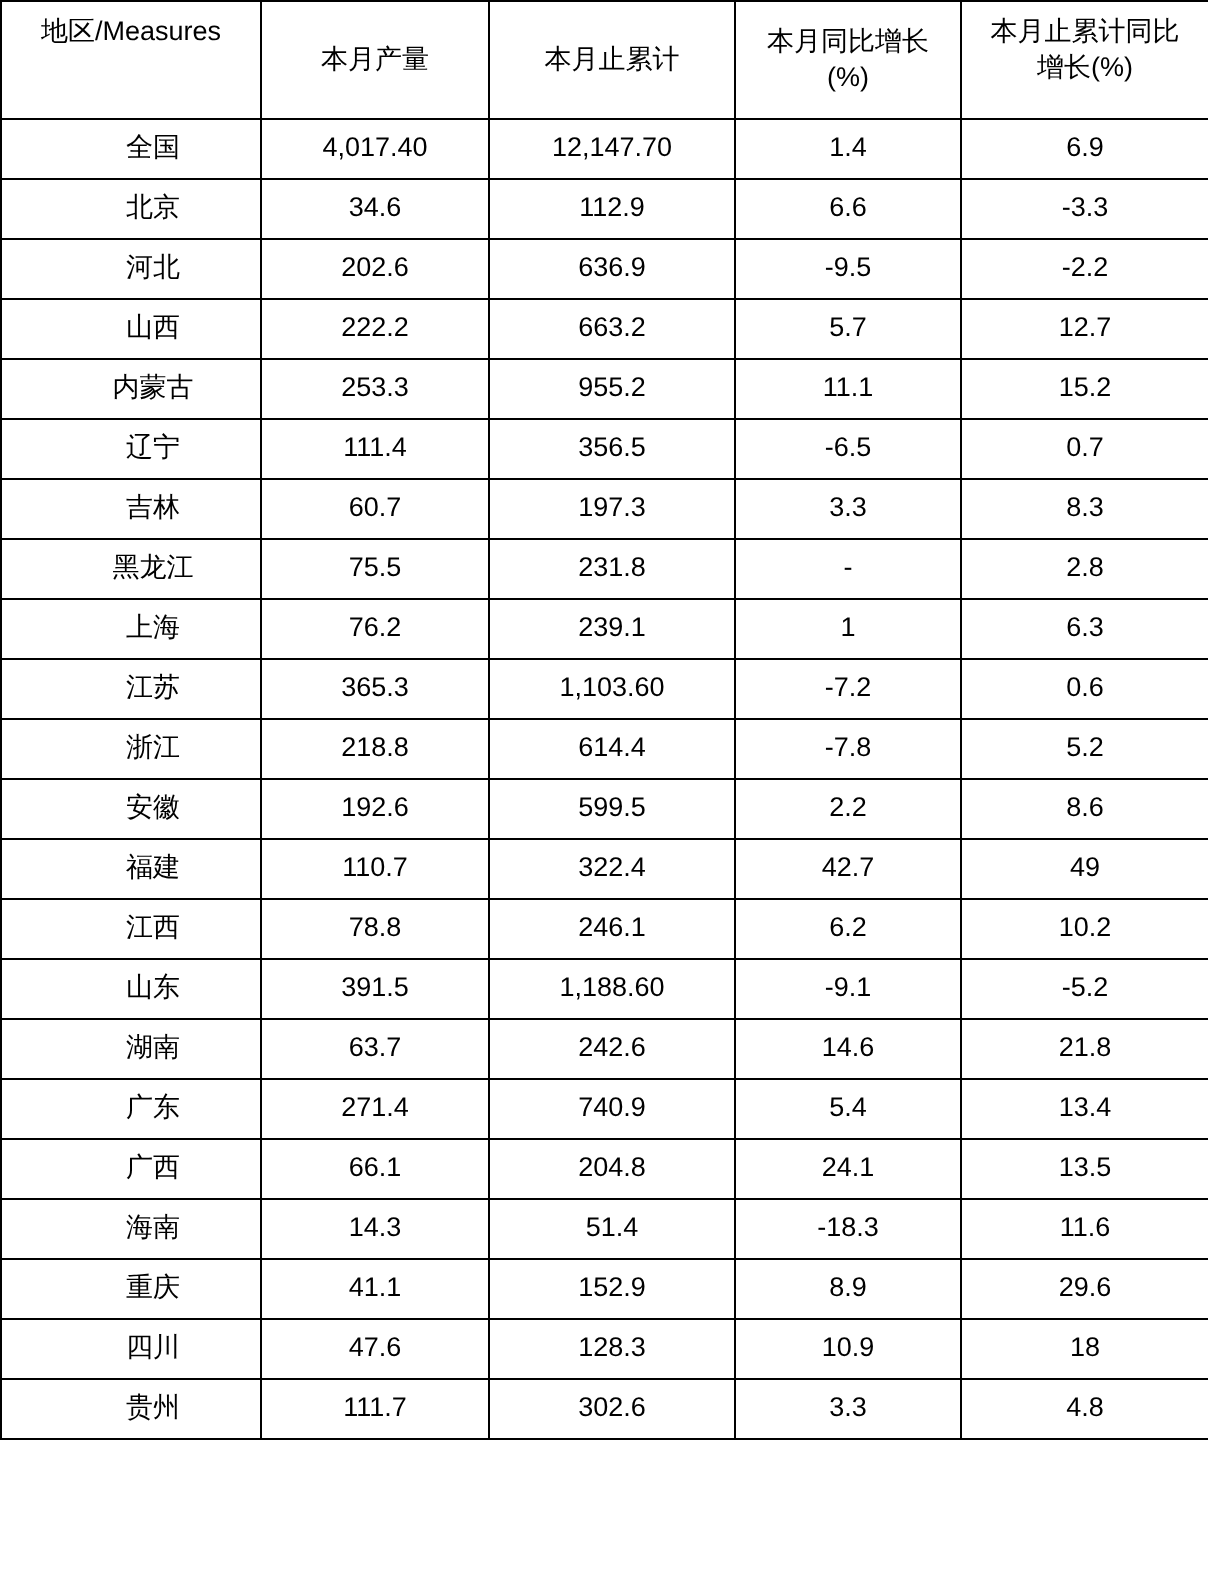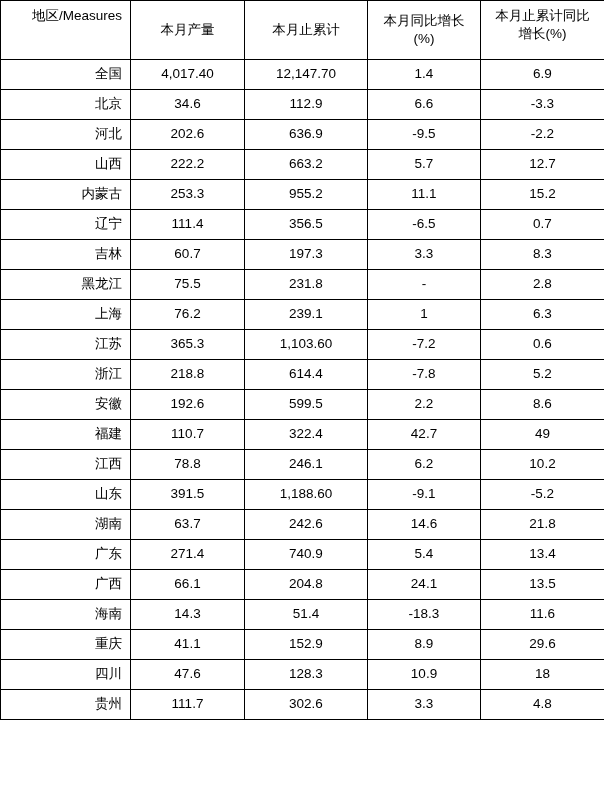--- a/index.html
+++ b/index.html
@@ -41,35 +41,35 @@
     line-height: 1.35;
     vertical-align: middle;
     background: #ffffff;
   }
   table.data-table thead th {
     height: 52px;
     text-align: center;
     vertical-align: middle;
   }
   table.data-table thead th.first {
-    text-align: right;
+    text-align: center;
     vertical-align: top;
     padding-top: 6px;
   }
   table.data-table thead th.wrap {
     text-align: center;
     vertical-align: top;
     padding-top: 6px;
   }
   table.data-table tbody td {
     height: 29px;
     text-align: center;
   }
   table.data-table tbody td.region {
-    text-align: right;
+    text-align: center;
     padding-left: 30px;
   }
 </style>
 </head>
 <body>
 
 <div class="sheet">
   <table class="data-table">
     <colgroup>
       <col class="c0">

